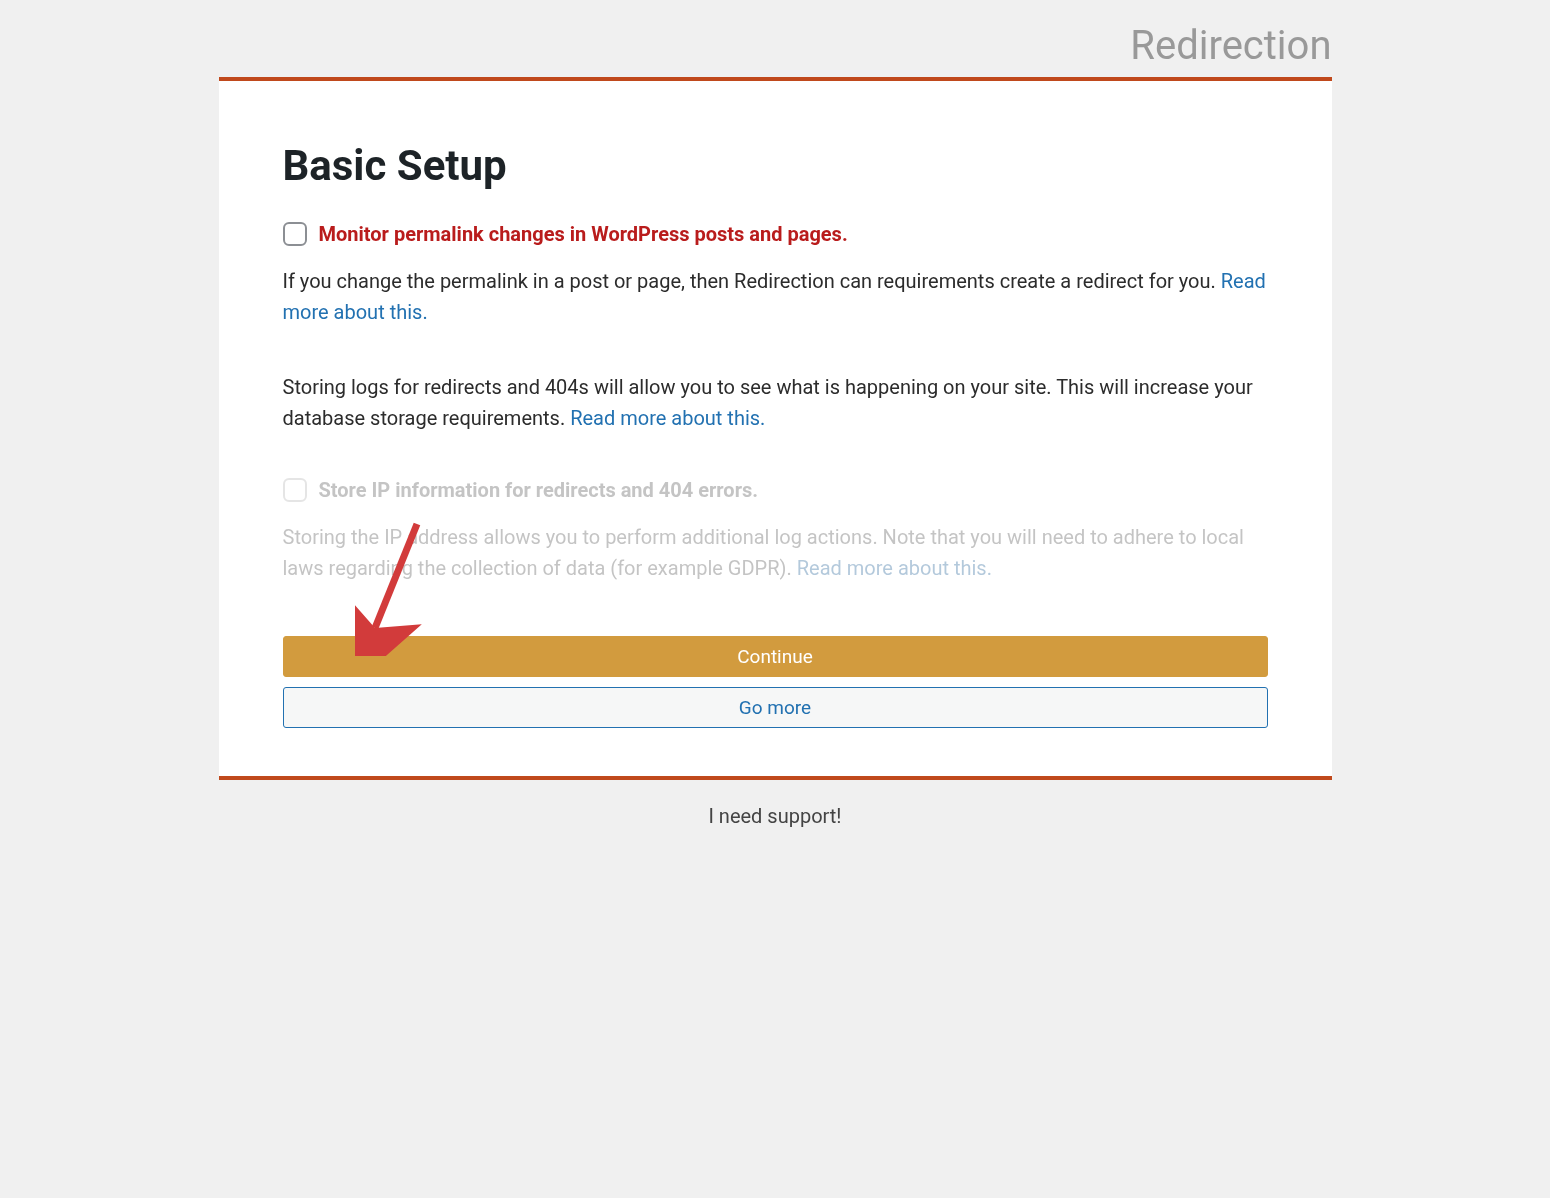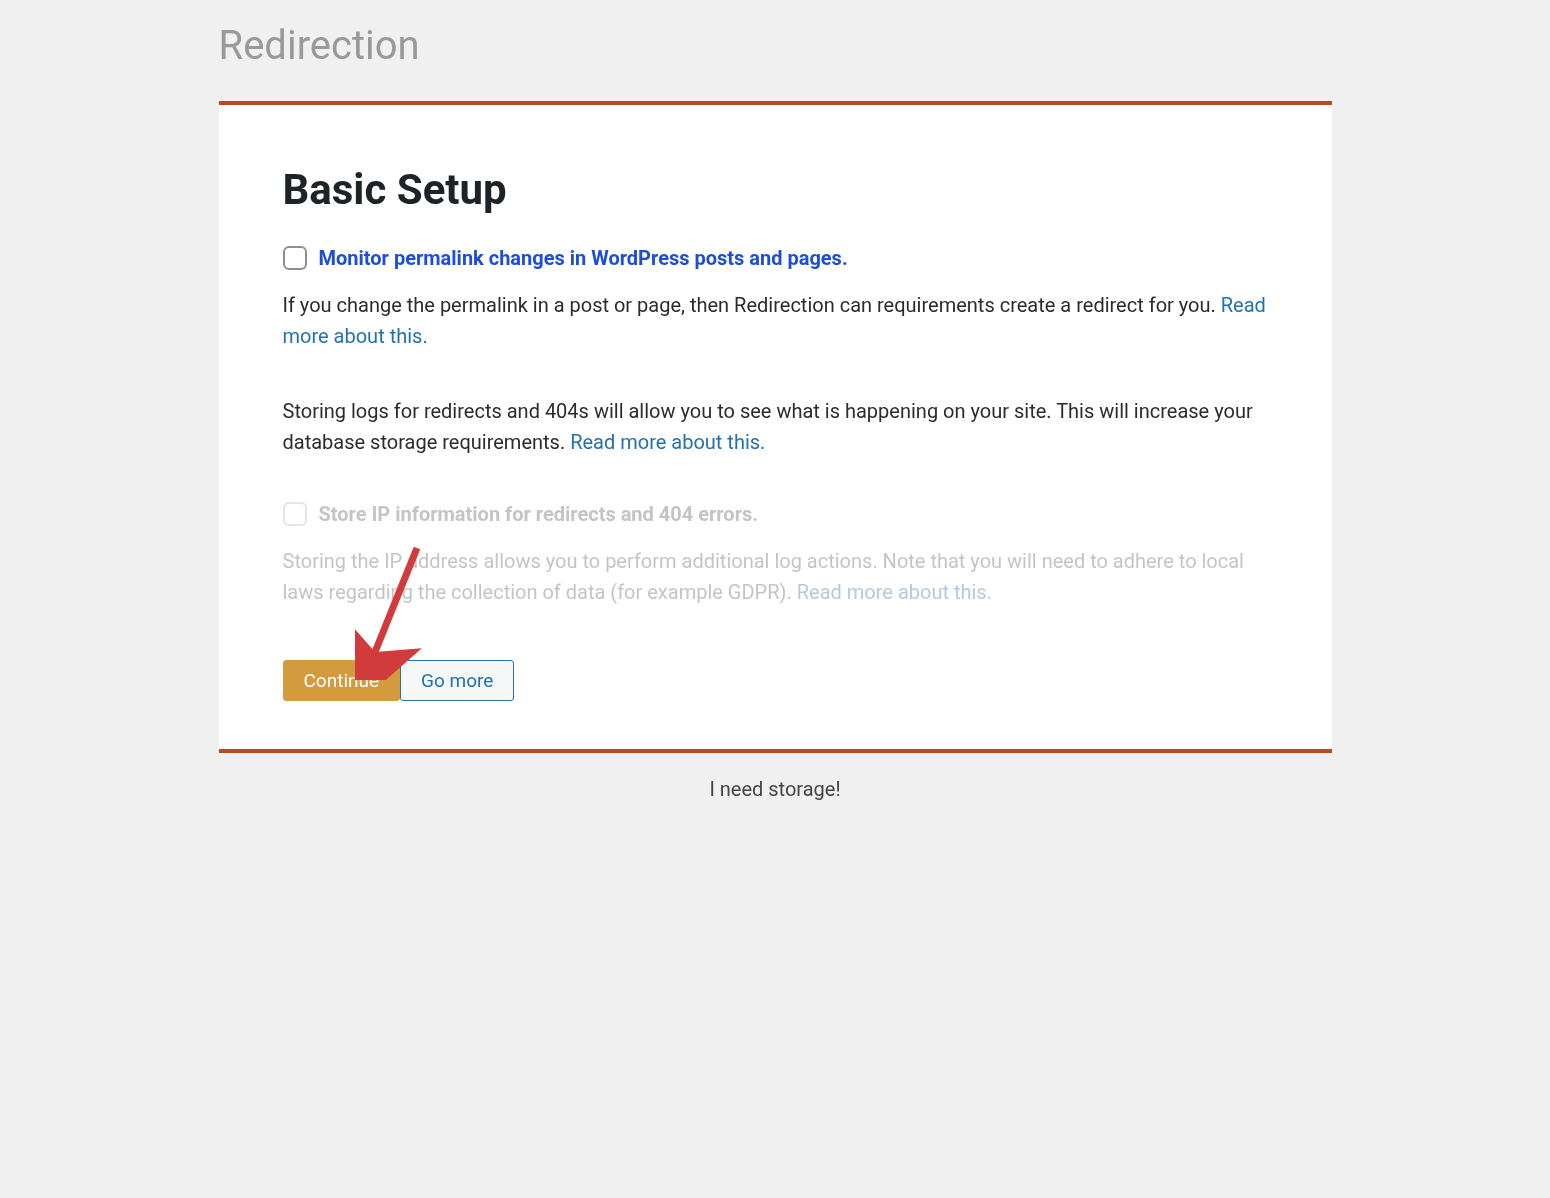--- a/index.html
+++ b/index.html
@@ -8,22 +8,22 @@
       font-family: -apple-system, BlinkMacSystemFont, "Segoe UI", Roboto, Helvetica, Arial, sans-serif;
       color: #1d2327;
       width: 1550px;
       padding-bottom: 240px;
     }
     .page { width: 1113px; margin: 0 auto; }
     .page-title {
       font-size: 40px;
       font-weight: 400;
       color: #999;
-      text-align: left;
-      padding: 22px 0 32px;
+      text-align: right;
+      padding: 22px 0 8px;
     }
     .card {
       background: #fff;
       border-top: 4px solid #c0491c;
       border-bottom: 4px solid #c0491c;
       padding: 60px 64px 48px;
     }
     .section-title {
       font-size: 42px;
       font-weight: 700;
@@ -49,39 +49,41 @@
       border: 2px solid #8c8f94;
       border-radius: 6px;
       background: #fff;
       cursor: pointer;
       flex-shrink: 0;
     }
     .option-block.disabled .checkbox { cursor: default; border-color: #ccc; }
     .checkbox-label {
       font-size: 20px;
       font-weight: 700;
-      color: #1d4ed8;
+      color: #b91c1c;
     }
     .option-block.disabled .checkbox-label { color: #8a8a8a; }
     .option-desc {
       font-size: 20px;
       line-height: 1.55;
       color: #2c2c2c;
     }
     .option-block.disabled .option-desc { color: #8a8a8a; }
     .link {
       color: #2271b1;
       text-decoration: none;
       cursor: pointer;
     }
     .option-block.disabled .link { color: #6a94b9; }
     .button-row {
       display: flex;
+      gap: 10px;
       margin-top: 52px;
       position: relative;
+      flex-direction: column;
     }
     .btn {
       font-size: 19px;
       padding: 8px 20px;
       border-radius: 3px;
       cursor: pointer;
       font-family: inherit;
     }
     .btn-primary {
       background: #d29b3e;
@@ -146,14 +148,14 @@
           <marker id="ah" markerWidth="12" markerHeight="12" refX="3" refY="6" orient="auto">
             <path d="M0,0 L12,6 L0,12 L3,6 Z" fill="#d23b3b"></path>
           </marker>
         </defs>
         <line x1="62" y1="8" x2="20" y2="112" stroke="#d23b3b" stroke-width="7" marker-end="url(#ah)"></line>
       </svg>
       <button class="btn btn-primary">Continue</button>
       <button class="btn btn-secondary">Go more</button>
     </div>
   </div>
-  <div class="footer-support">I need storage!</div>
+  <div class="footer-support">I need support!</div>
 </div>
 
 </body></html>

